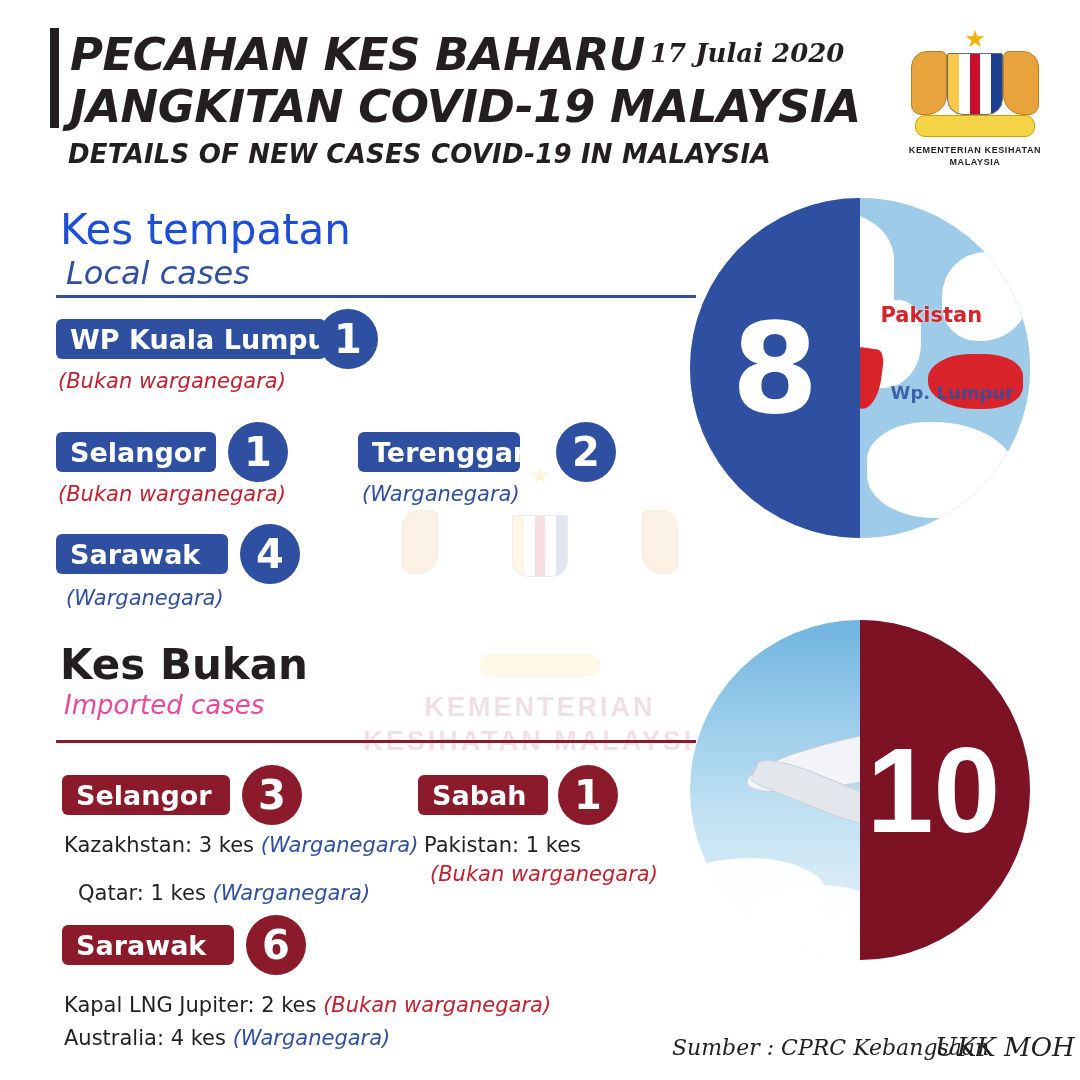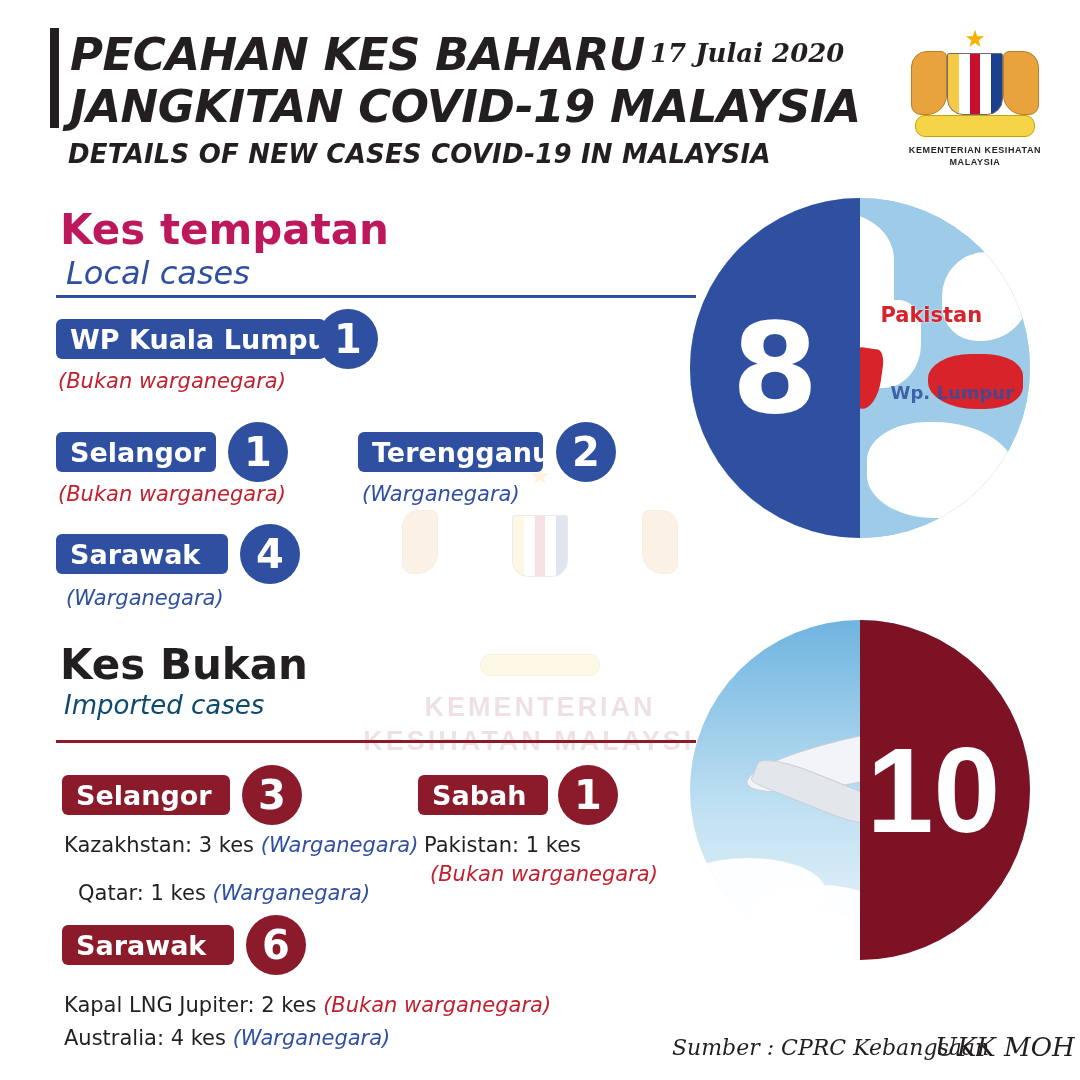--- a/index.html
+++ b/index.html
@@ -157,22 +157,22 @@
     background: #f5d547;
     border: 1px solid #c9a300;
     border-radius: 10px;
   }
 
   
   .sec-local-title {
     position: absolute;
     left: 60px; top: 205px;
     font-size: 42px;
-    font-weight: 700;
-    color: #be185d;
+    font-weight: 400;
+    color: #1d4ed8;
     font-family: "DejaVu Sans", sans-serif;
     z-index: 3;
   }
   .sec-local-sub {
     position: absolute;
     left: 66px; top: 254px;
     font-size: 32px;
     font-style: italic;
     color: #2f4fa0;
     font-family: "DejaVu Sans", sans-serif;
@@ -192,21 +192,21 @@
     font-weight: 700;
     color: #231f20;
     font-family: "DejaVu Sans", sans-serif;
     z-index: 3;
   }
   .sec-import-sub {
     position: absolute;
     left: 64px; top: 690px;
     font-size: 26px;
     font-style: italic;
-    color: #0c4a6e;
+    color: #ec4899;
     font-family: "DejaVu Sans", sans-serif;
     z-index: 3;
   }
   .rule-red {
     position: absolute;
     left: 56px; top: 740px;
     width: 640px; height: 3px;
     background: #8b1a2b;
     z-index: 3;
   }
@@ -473,21 +473,21 @@
 </div>
 <div class="bubble blue" style="left:318px; top:309px;">1</div>
 <div class="note red-it" style="left:58px; top:369px;">(Bukan warganegara)</div>
 
 <div class="pill blue" style="left:56px; top:432px; width:160px;">
   <span>Selangor</span>
 </div>
 <div class="bubble blue" style="left:228px; top:422px;">1</div>
 <div class="note red-it" style="left:58px; top:482px;">(Bukan warganegara)</div>
 
-<div class="pill blue" style="left:358px; top:432px; width:185px;">
+<div class="pill blue" style="left:358px; top:432px; width:162px;">
   <span>Terengganu</span>
 </div>
 <div class="bubble blue" style="left:556px; top:422px;">2</div>
 <div class="note blue-it" style="left:362px; top:482px;">(Warganegara)</div>
 
 <div class="pill blue" style="left:56px; top:534px; width:172px;">
   <span>Sarawak</span>
 </div>
 <div class="bubble blue" style="left:240px; top:524px;">4</div>
 <div class="note blue-it" style="left:66px; top:586px;">(Warganegara)</div>

